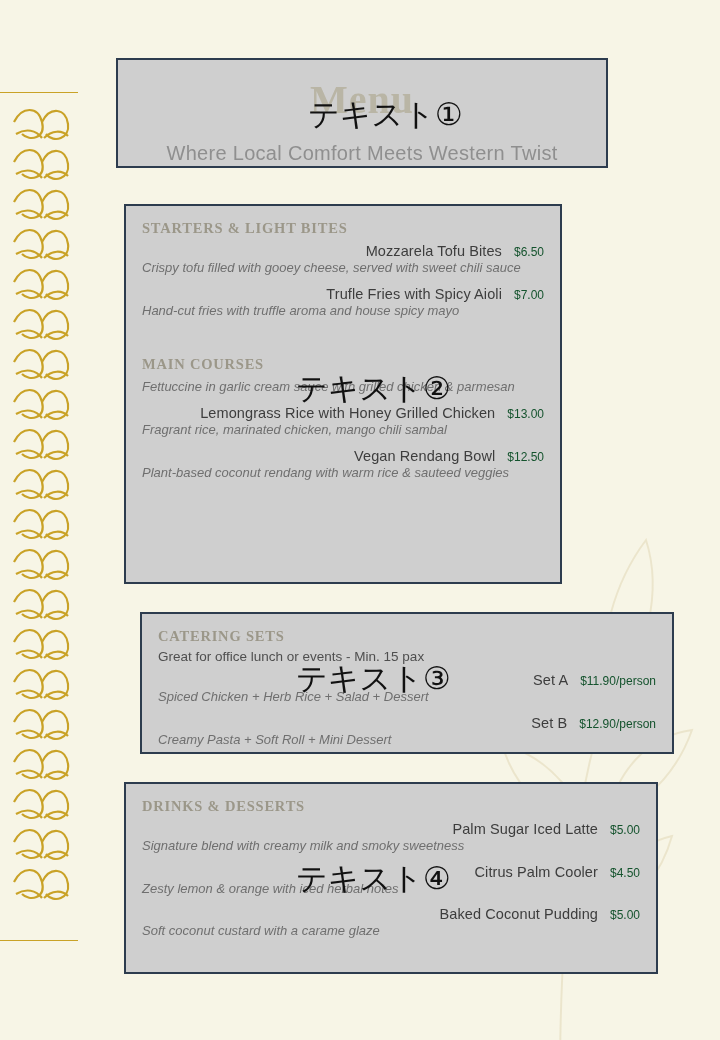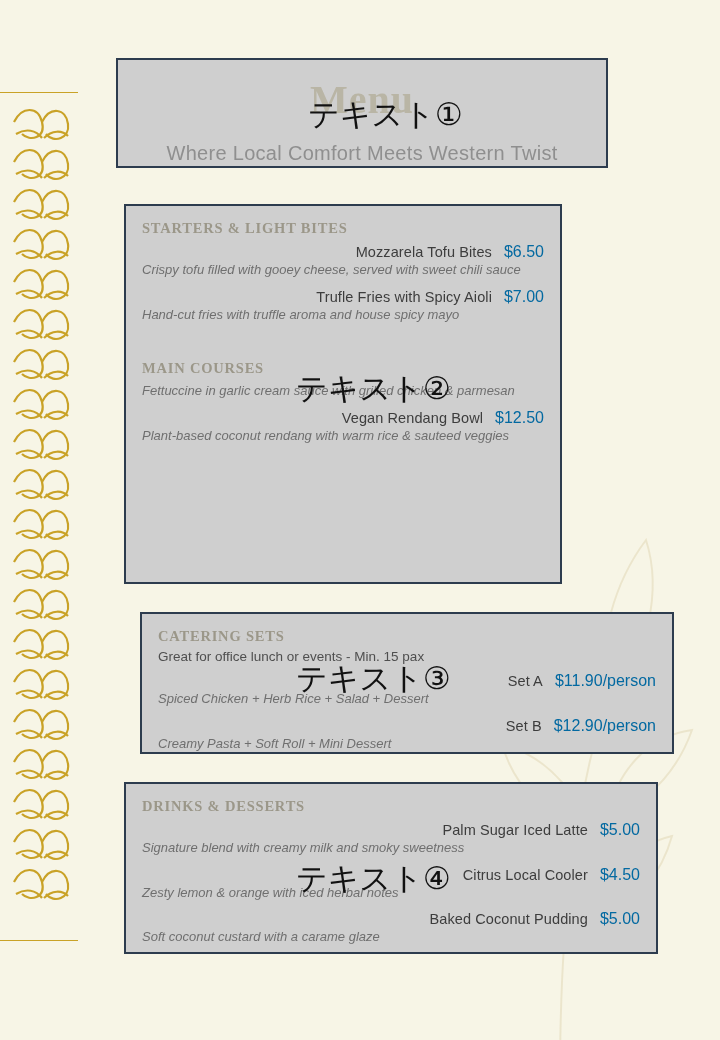--- a/index.html
+++ b/index.html
@@ -82,21 +82,21 @@
     margin-top: 22px;
     text-align: center;
     font-size: 20px;
     color: #8f8f8f;
     letter-spacing: .3px;
   }
 
   
   #starters-card { left: 124px; top: 204px; width: 438px; height: 380px; }
   #catering-card { left: 140px; top: 612px; width: 534px; height: 142px; }
-  #drinks-card   { left: 124px; top: 782px; width: 534px; height: 172px; }
+  #drinks-card   { left: 124px; top: 782px; width: 534px; height: 192px; }
 
   .card-inner {
     padding: 12px 16px 10px 16px;
   }
 
   .section-title {
     font-family: "Liberation Serif", serif;
     font-weight: bold;
     font-size: 14.5px;
     letter-spacing: .8px;
@@ -116,22 +116,22 @@
     display: flex;
     align-items: baseline;
     justify-content: flex-end;
   }
   .item-name {
     font-size: 14.5px;
     color: #3d3d3d;
     letter-spacing: .1px;
   }
   .item-price {
-    font-size: 16px;
-    color: #0369a1;
+    font-size: 12px;
+    color: #14532d;
     white-space: nowrap;
     padding-left: 12px;
   }
   .item-desc {
     font-size: 13px;
     font-style: italic;
     color: #6f6f6f;
     line-height: 1.28;
     margin-top: 1px;
     max-width: 390px;
@@ -267,20 +267,27 @@
     </div>
 
     <div class="spacer-main"></div>
 
     <div class="section-title">MAIN COURSES</div>
 
     <div class="item">
       <div class="item-desc">Fettuccine in garlic cream sauce with grilled chicken &amp; parmesan</div>
     </div>
 
+    <div class="item">
+      <div class="item-row">
+        <span class="item-name">Lemongrass Rice with Honey Grilled Chicken</span>
+        <span class="item-price">$13.00</span>
+      </div>
+      <div class="item-desc">Fragrant rice, marinated chicken, mango chili sambal</div>
+    </div>
 
     <div class="item">
       <div class="item-row">
         <span class="item-name">Vegan Rendang Bowl</span>
         <span class="item-price">$12.50</span>
       </div>
       <div class="item-desc">Plant-based coconut rendang with warm rice &amp; sauteed veggies</div>
     </div>
   </div>
 </div>
@@ -315,21 +322,21 @@
     <div class="item">
       <div class="item-row">
         <span class="item-name">Palm Sugar Iced Latte</span>
         <span class="item-price">$5.00</span>
       </div>
       <div class="item-desc">Signature blend with creamy milk and smoky sweetness</div>
     </div>
 
     <div class="item">
       <div class="item-row">
-        <span class="item-name">Citrus Local Cooler</span>
+        <span class="item-name">Citrus Palm Cooler</span>
         <span class="item-price">$4.50</span>
       </div>
       <div class="item-desc">Zesty lemon &amp; orange with iced herbal notes</div>
     </div>
 
     <div class="item">
       <div class="item-row">
         <span class="item-name">Baked Coconut Pudding</span>
         <span class="item-price">$5.00</span>
       </div>

